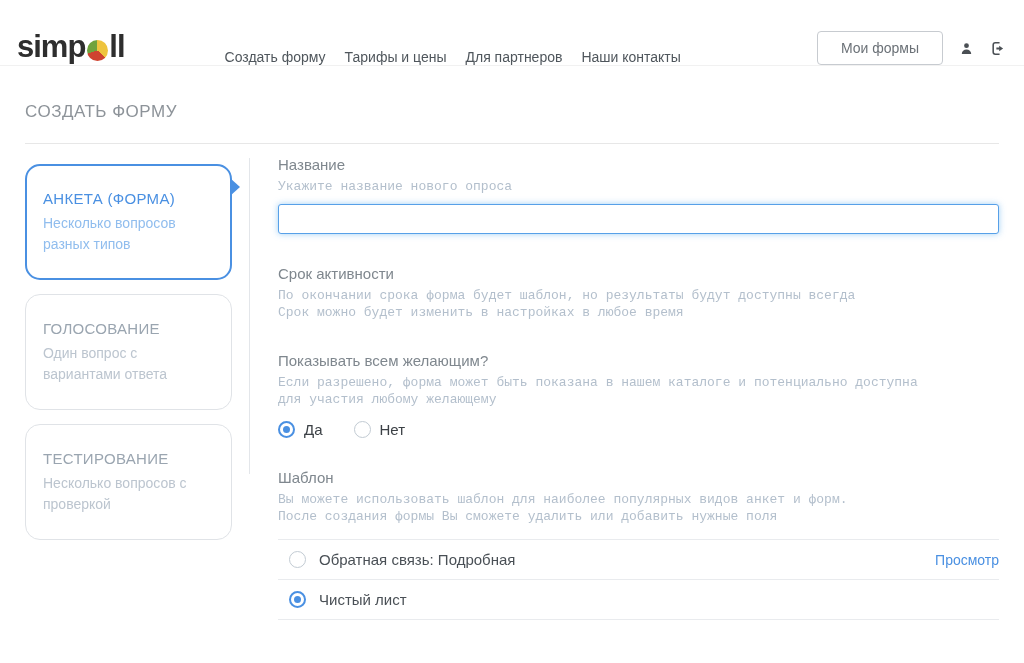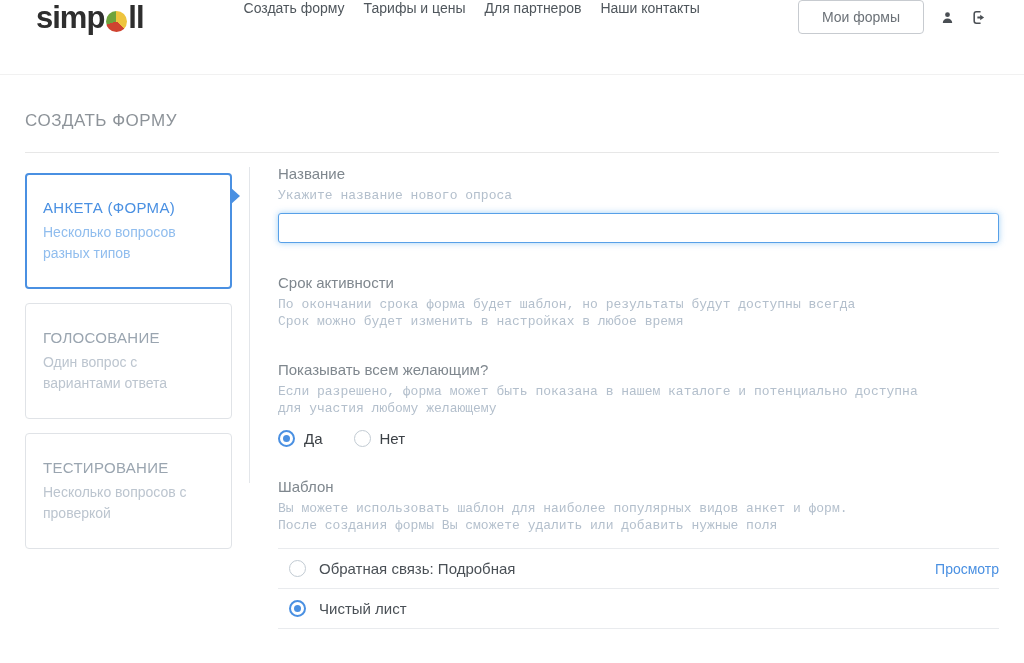--- a/index.html
+++ b/index.html
@@ -1,41 +1,41 @@
 <!DOCTYPE html>
 <html><head>
 <meta charset="utf-8">
 <style>
   * { margin:0; padding:0; box-sizing:border-box; }
   html,body { width:1024px; height:663px; background:#fff; overflow:hidden;
     font-family:"Liberation Sans", sans-serif; color:#3c4146; }
 
   
-  .header { height:75px; display:flex; align-items:flex-start; padding:0 36px;
+  .header { height:66px; display:flex; align-items:flex-end; padding:0 17px;
     border-bottom:1px solid #f1f1f1; }
   .logo { display:flex; align-items:flex-end; cursor:pointer; margin-right:100px; }
   .logo-text { font-size:31px; font-weight:bold; color:#2e2e2e; letter-spacing:-1px; line-height:36px; }
   .logo-pie { width:21px; height:21px; border-radius:50%; margin:0 1px 4px 2px; display:inline-block;
     background:conic-gradient(#eec43e 0deg 135deg, #cf4330 135deg 253deg, #6fa33c 253deg 360deg); }
   .nav { display:flex; gap:19px; }
   .nav-item { font-size:14px; color:#4f565c; cursor:pointer; white-space:nowrap; }
   .header-right { margin-left:auto; display:flex; align-items:center; gap:15px; }
   .myforms-btn { border:1px solid #c7cbd0; border-radius:4px; background:#fff; color:#6b7177;
     font-size:14px; font-family:inherit; padding:8px 23px; cursor:pointer; }
   .hicon { width:17px; height:17px; cursor:pointer; display:block; }
   .hicon svg { width:100%; height:100%; display:block; }
 
   
   .page-title { margin:36px 25px 0; font-size:17px; letter-spacing:.5px; color:#8d9399; font-weight:normal; }
   .title-rule { border:none; border-top:1px solid #e7e7e7; margin:21px 25px 0; }
 
   
   .columns { display:flex; margin:12px 25px 0; align-items:flex-start; }
   .sidebar { width:207px; flex:none; margin-top:8px; }
-  .tab { border:1px solid #e0e3e7; border-radius:4px; padding:25px 17px 24px; position:relative;
+  .tab { border:1px solid #e0e3e7; border-radius:15px; padding:25px 17px 24px; position:relative;
     cursor:pointer; background:#fff; }
   .tab + .tab { margin-top:14px; }
   .tab-title { font-size:15px; color:#9aa5b0; letter-spacing:.3px; }
   .tab-sub { font-size:14px; color:#bcc5cf; line-height:21px; margin-top:6px; }
   .tab.active { border:2px solid #4a90e2; padding:24px 16px 23px; }
   .tab.active .tab-title { color:#4a90e2; }
   .tab.active .tab-sub { color:#90bdee; }
   .tab-arrow { position:absolute; right:-10px; top:12px; width:0; height:0;
     border-top:9px solid transparent; border-bottom:9px solid transparent;
     border-left:10px solid #4a90e2; }

